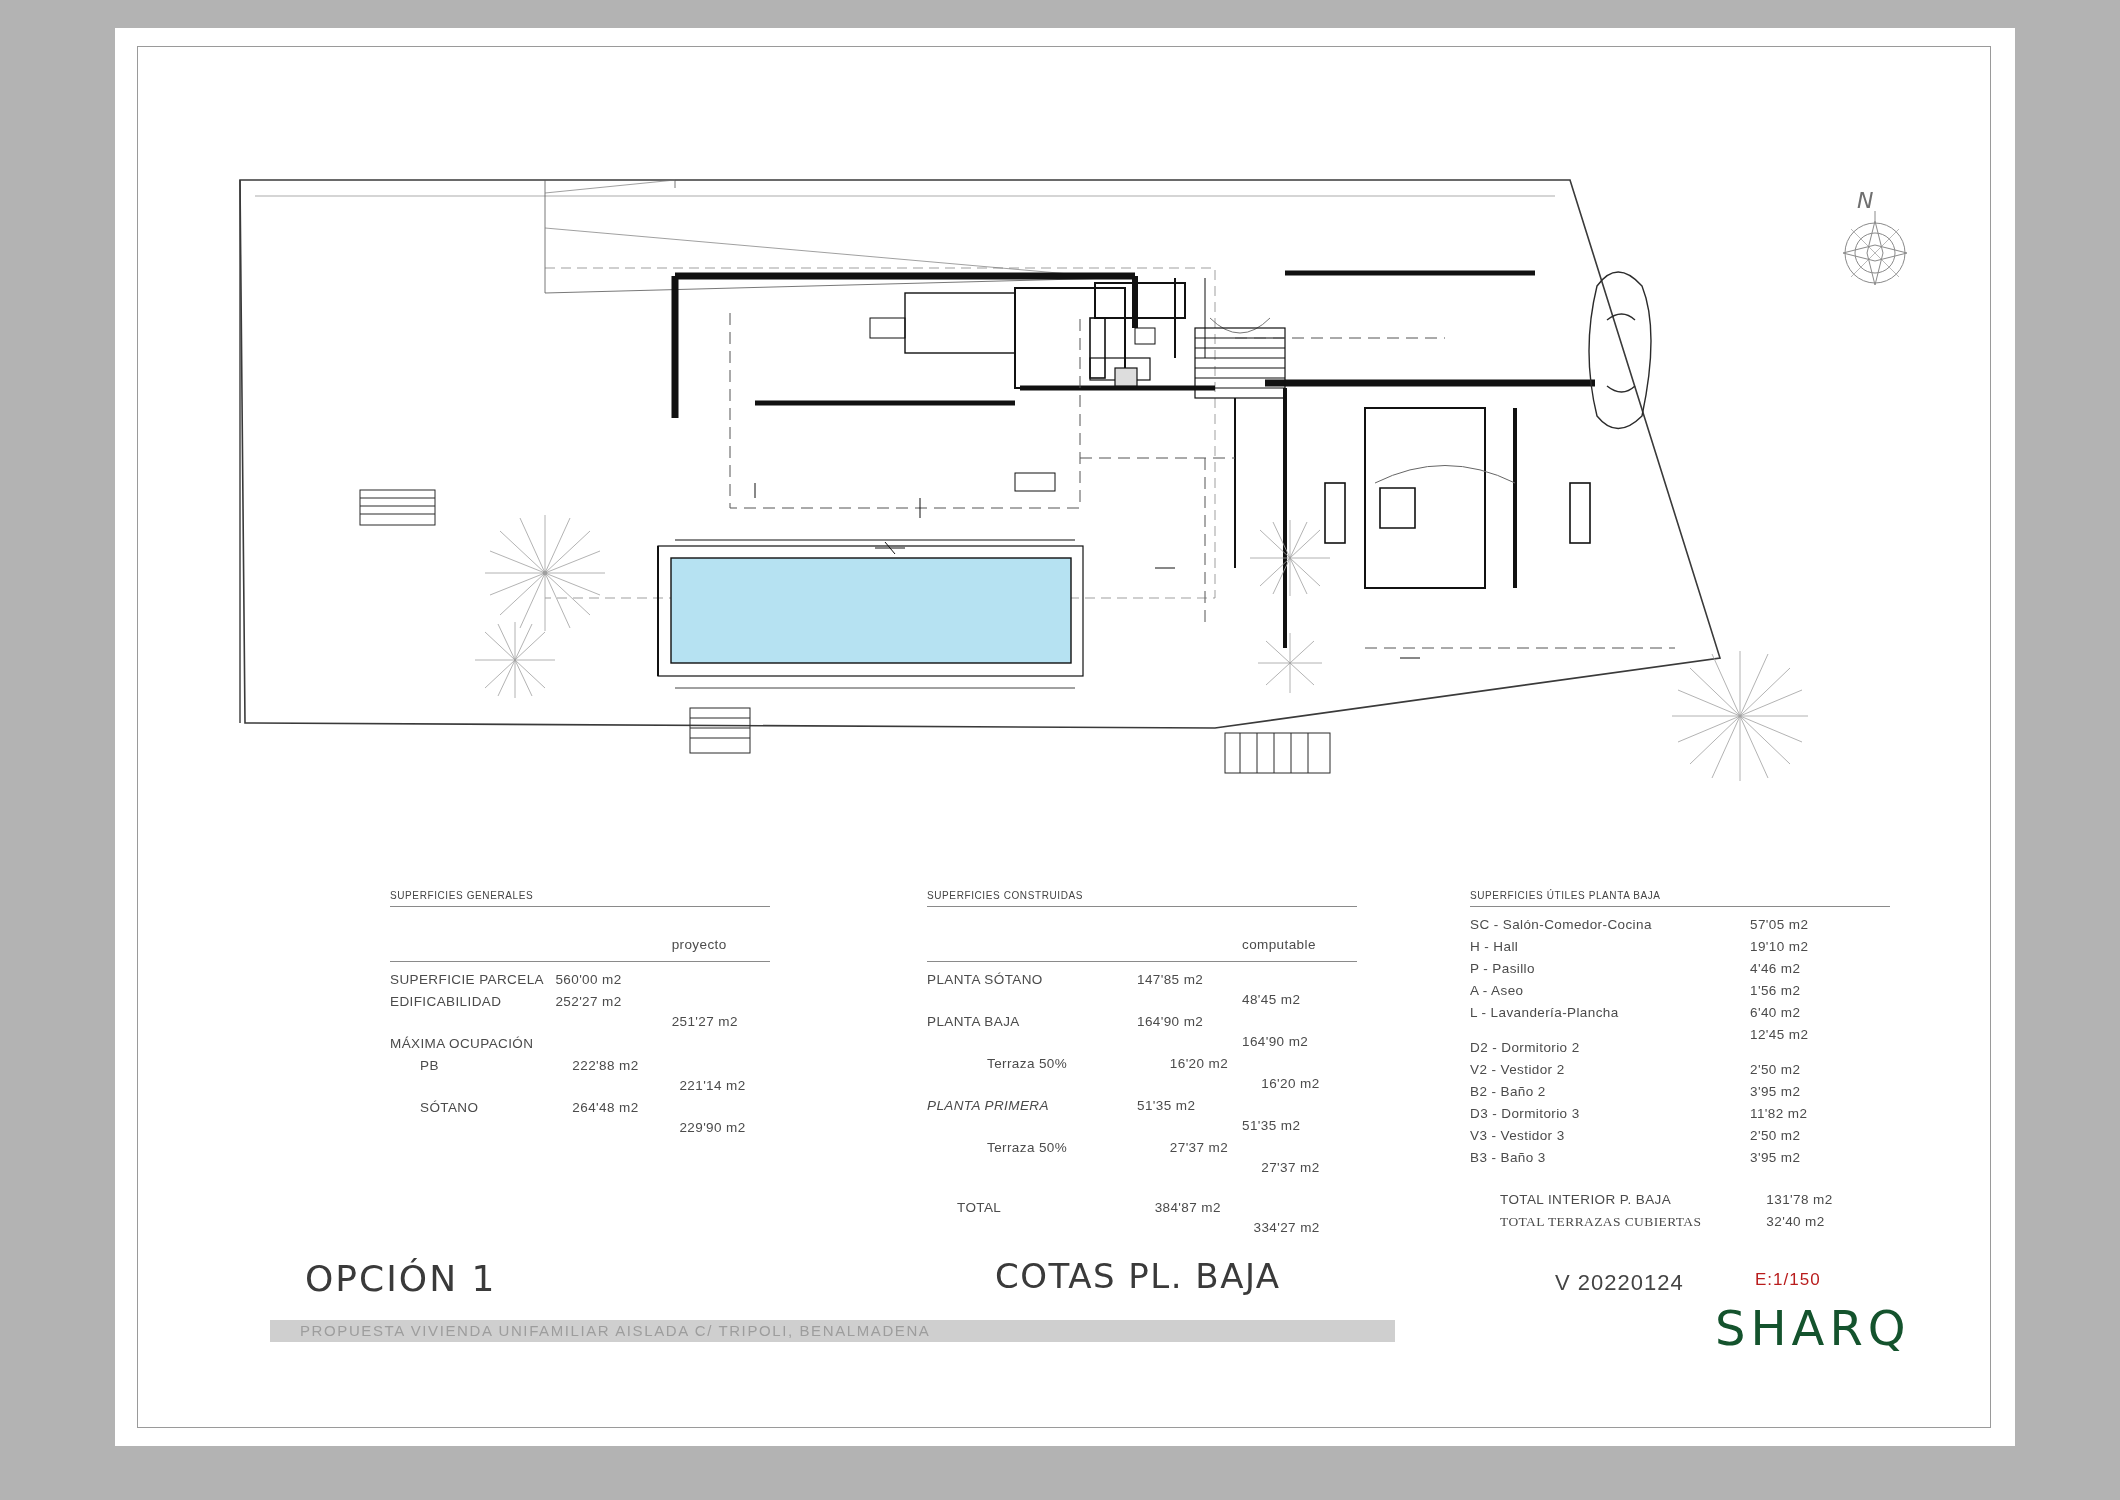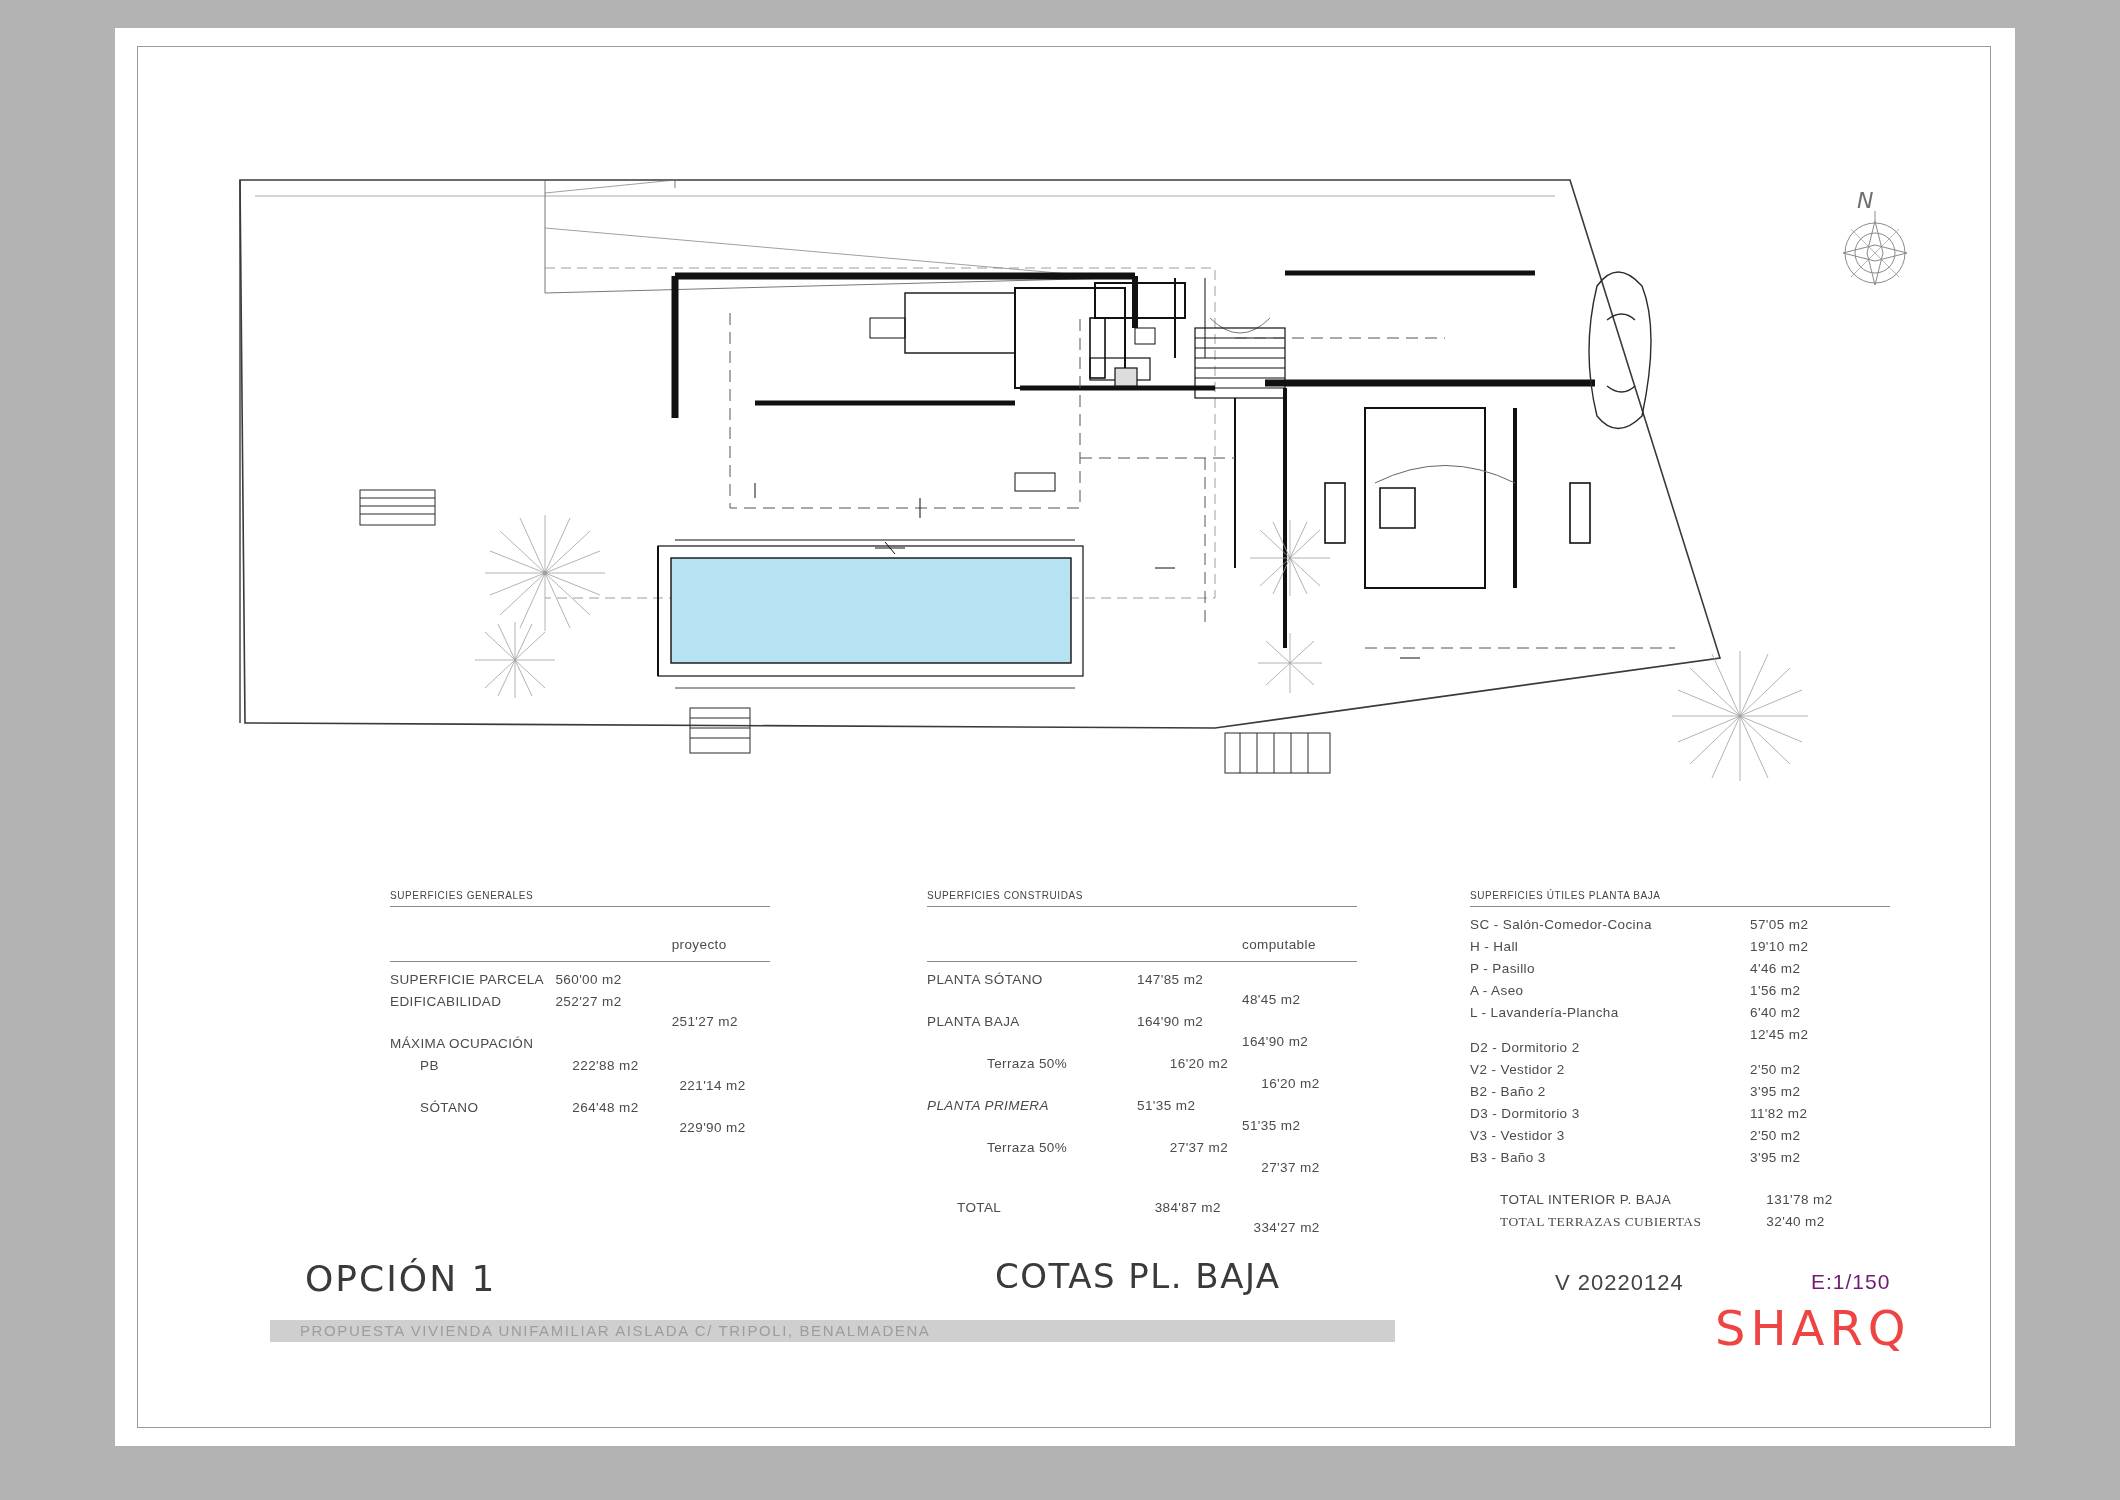--- a/index.html
+++ b/index.html
@@ -13,24 +13,24 @@
   .rule{height:1px;background:#8a8a8a;margin:5px 0 7px 0;}
   .row{display:flex;line-height:22px;white-space:nowrap;}
   .c1{width:185px;}
   .c2{width:130px;}
   .c3{width:110px;margin-top:20px;}
   .sub{padding-left:30px;}
   .sub2{padding-left:60px;}
   .titleOpt{position:absolute;left:190px;top:1230px;font-size:36px;color:#3a3a3a;letter-spacing:2px;font-family:"DejaVu Sans",sans-serif;}
   .titleMid{position:absolute;left:880px;top:1228px;font-size:34px;color:#3a3a3a;letter-spacing:1.5px;font-family:"DejaVu Sans",sans-serif;}
   .ver{position:absolute;left:1440px;top:1242px;font-size:22px;color:#444;letter-spacing:1px;}
-  .esc{position:absolute;left:1696px;top:1242px;font-size:21px;color:#701a75;letter-spacing:1px;}
+  .esc{position:absolute;left:1640px;top:1242px;font-size:17px;color:#b91c1c;letter-spacing:1px;}
   .footline{position:absolute;left:155px;top:1292px;width:1125px;height:22px;background:#cfcfcf;}
   .footTxt{position:absolute;left:185px;top:1294px;font-size:15px;color:#9d9d9d;letter-spacing:1.6px;}
-  .brand{position:absolute;left:1600px;top:1272px;font-size:48px;color:#ef4444;letter-spacing:5px;font-family:"DejaVu Sans",sans-serif;}
+  .brand{position:absolute;left:1600px;top:1272px;font-size:48px;color:#14532d;letter-spacing:5px;font-family:"DejaVu Sans",sans-serif;}
 </style>
 </head>
 <body>
 
 <div class="sheet">
   <div class="frame"></div>
 
   <svg class="plan" viewBox="0 0 1900 900" xmlns="http://www.w3.org/2000/svg">
     <g fill="none" stroke="#1a1a1a" stroke-width="1.4">
 

